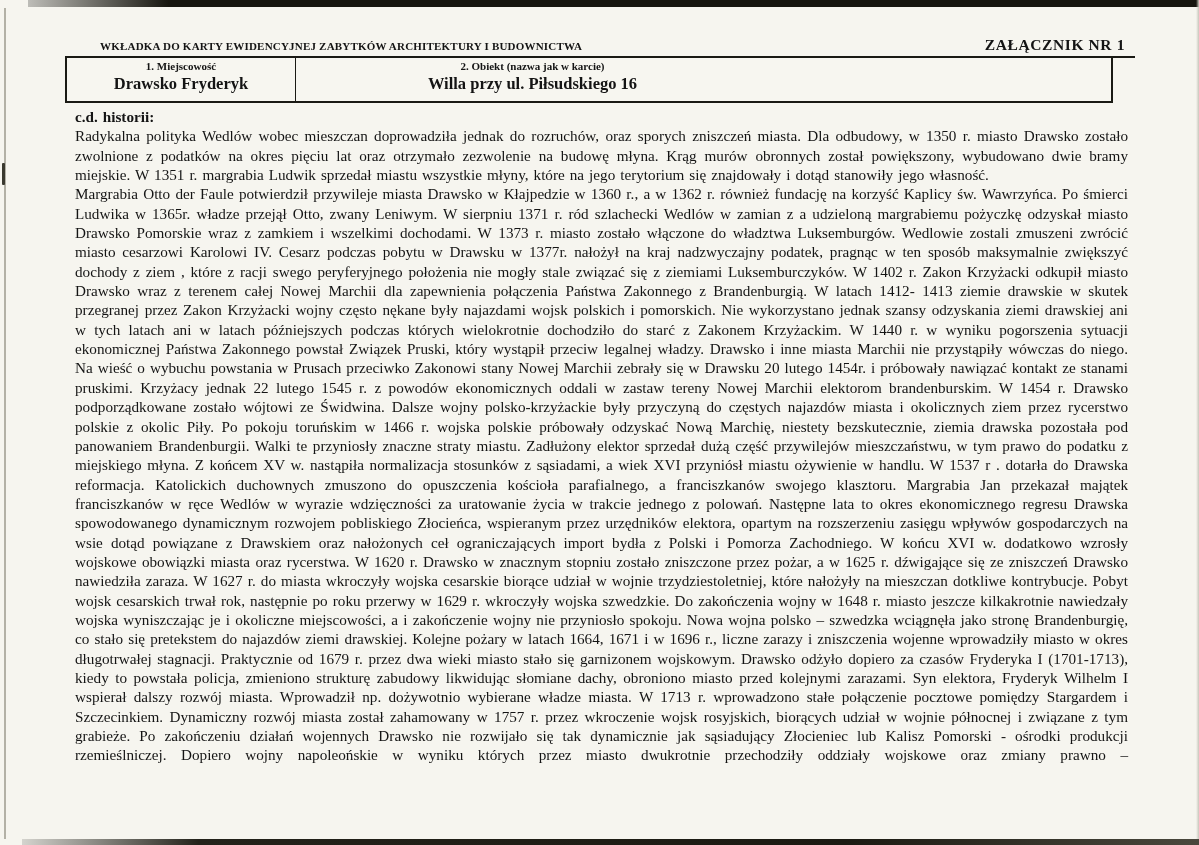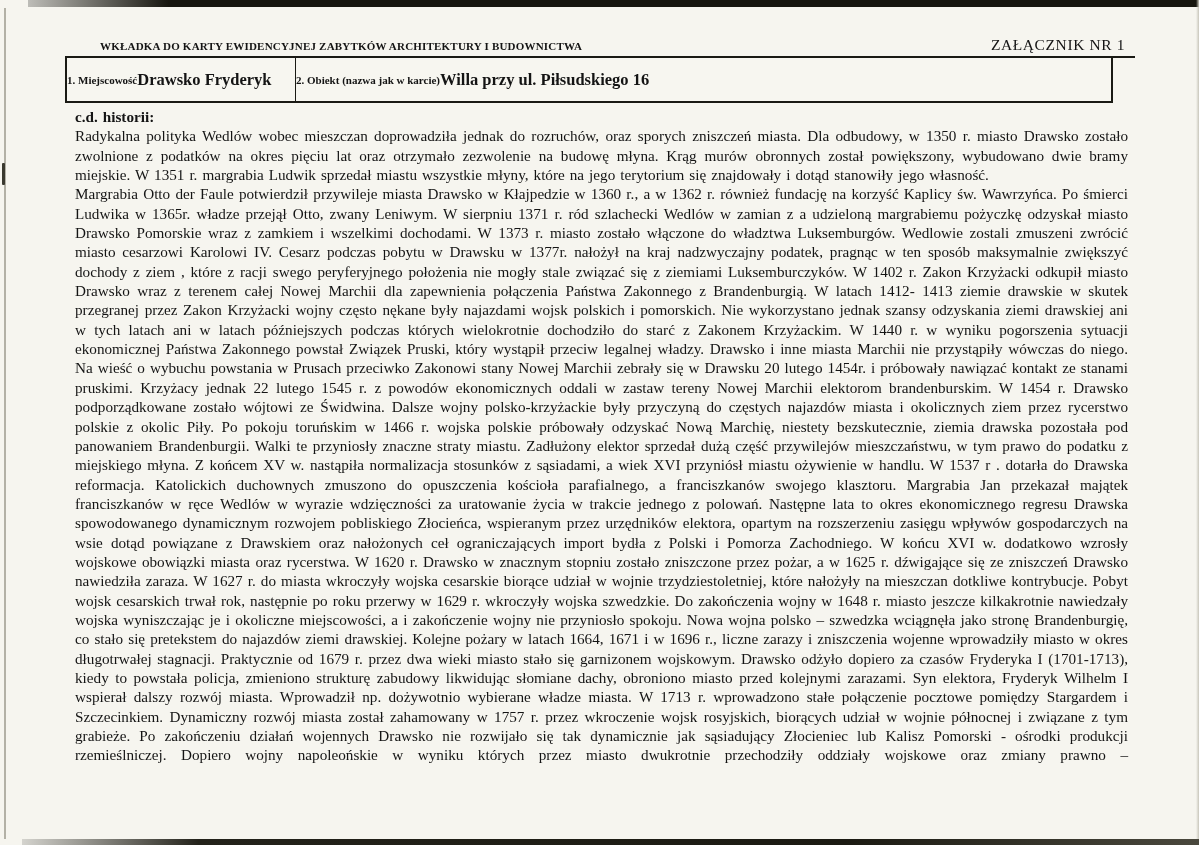--- a/index.html
+++ b/index.html
@@ -58,21 +58,21 @@
     align-items: baseline;
   }
   .doc-title {
     font-weight: bold;
     font-size: 11px;
     letter-spacing: 0.2px;
     white-space: nowrap;
     padding-left: 35px;
   }
   .doc-attachment {
-    font-weight: normal;
+    font-weight: bold;
     font-size: 15.5px;
     letter-spacing: 0.6px;
     white-space: nowrap;
     padding-right: 10px;
   }
   .header-rule {
     position: absolute;
     top: 56px; left: 65px;
     width: 1070px;
     height: 0;
@@ -87,21 +87,21 @@
     display: flex;
     border-left: 2px solid #1a1a14;
     border-right: 2px solid #1a1a14;
     border-bottom: 2px solid #1a1a14;
     box-sizing: border-box;
     background: #f7f6f0;
   }
   .header-cell {
     box-sizing: border-box;
     display: flex;
-    flex-direction: row;
+    flex-direction: column;
     align-items: center;
     padding-top: 1px;
   }
   .header-cell + .header-cell { border-left: 1.5px solid #1a1a14; }
   .cell-1 { width: 228px; }
   .cell-2 { width: 474px; align-items: center; }
   .cell-3 { width: 346px; }
   .cell-label {
     font-weight: bold;
     font-size: 11px;

